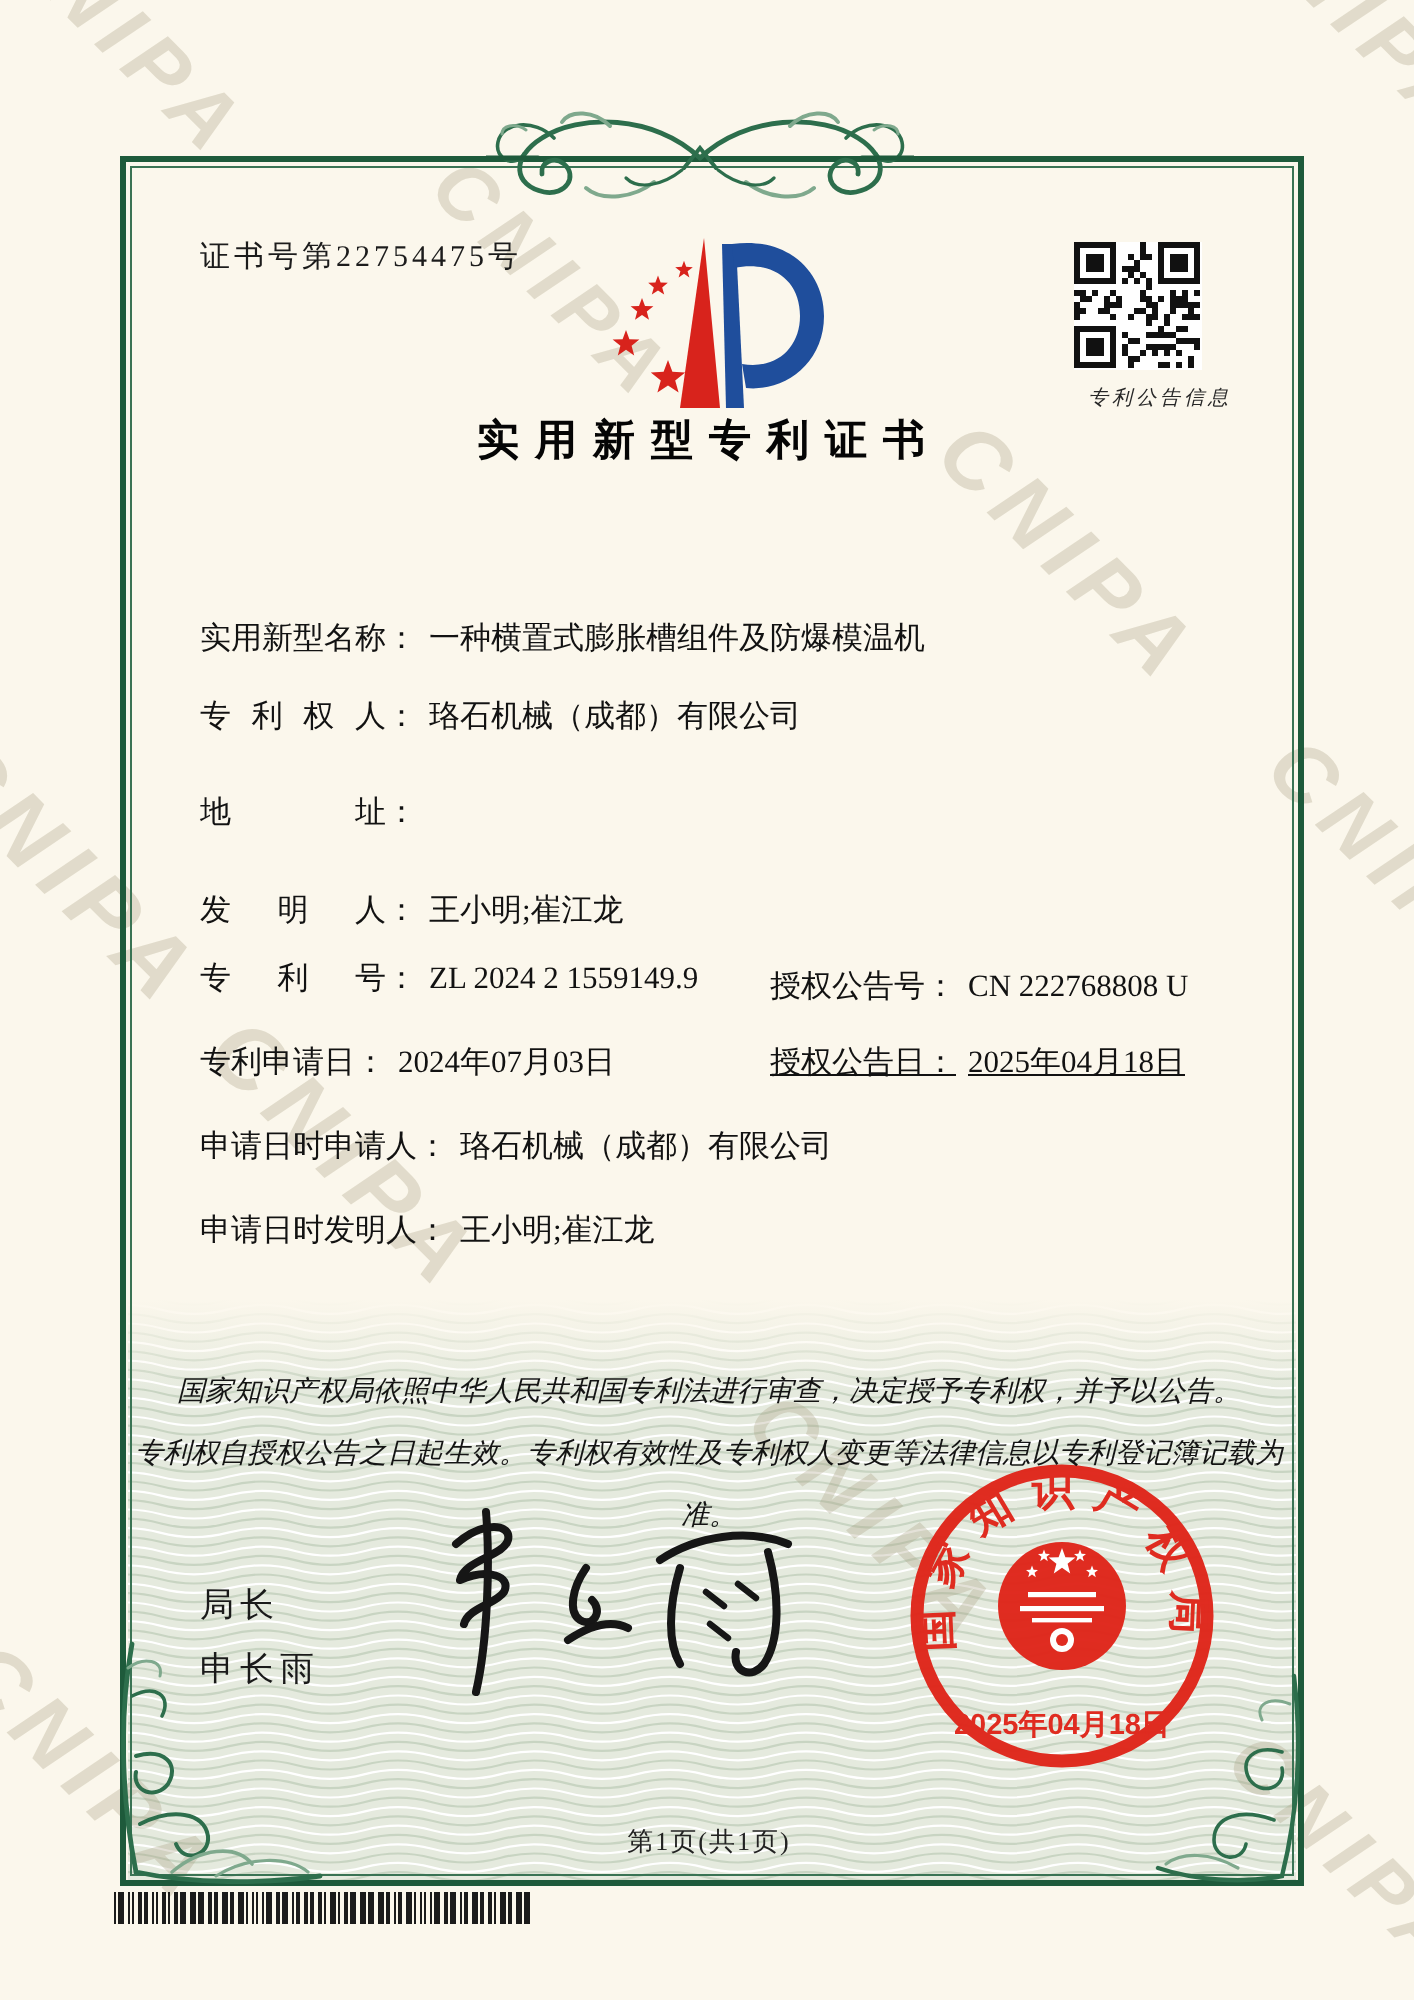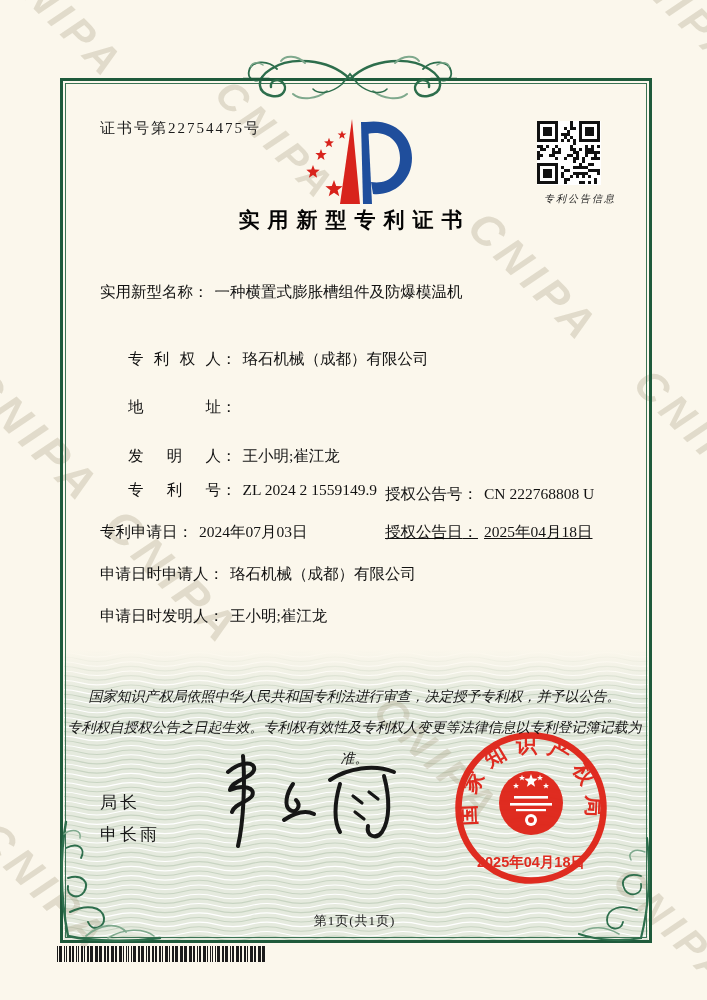--- a/index.html
+++ b/index.html
@@ -26,21 +26,21 @@
 
   #cert-number{left:100px;top:119px;font-size:15px;letter-spacing:2px;color:#1c1c1c;}
   #main-title{left:60px;top:206px;width:589px;text-align:center;font-size:21px;font-weight:bold;
       letter-spacing:8px;color:#050505;}
 
   #qr-caption{left:520px;top:192px;width:120px;text-align:center;font-size:10px;font-style:italic;
       letter-spacing:2px;color:#272727;}
 
   .row{position:absolute;left:100px;display:flex;font-size:15.5px;color:#121212;line-height:24px;}
   .row .lab{white-space:nowrap;}
-  .row .lab.spread{width:93px;text-align:justify;text-align-last:justify;white-space:normal;margin-left:28px;}
+  .row .lab.spread{width:93px;text-align:justify;text-align-last:justify;white-space:normal;}
   .row .colon{margin-right:6px;}
   .row .val{white-space:nowrap;}
   .row .val.wrap{white-space:normal;width:418px;}
   .row.rcol{left:385px;}
 
   #statement{left:60px;top:681px;width:589px;text-align:center;font-size:14px;line-height:31px;
       font-style:italic;font-weight:500;color:#141414;}
 
   .sig-print{left:100px;font-family:"Liberation Sans","DejaVu Sans",sans-serif;font-size:17px;
       letter-spacing:3px;color:#1a1a1a;}
@@ -309,21 +309,21 @@
           <rect x="48" y="6" width="9" height="9" fill="#111"></rect>
           <rect x="0" y="42" width="21" height="21"></rect>
           <rect x="3" y="45" width="15" height="15" fill="#fff"></rect>
           <rect x="6" y="48" width="9" height="9" fill="#111"></rect>
         </g>
     </svg>
     <div class="abs" id="qr-caption">专利公告信息</div>
 
     <div class="abs" id="main-title">实用新型专利证书</div>
 
-    <div class="row" style="top:280px;">
+    <div class="row" style="top:308px;">
       <span class="lab">实用新型名称</span>
         <span class="colon">：</span>
       <span class="val">一种横置式膨胀槽组件及防爆模温机</span>
     </div>
 
     <div class="row" style="top:347px;">
       <span class="lab spread">专利权人</span>
         <span class="colon">：</span>
       <span class="val">珞石机械（成都）有限公司</span>
     </div>

